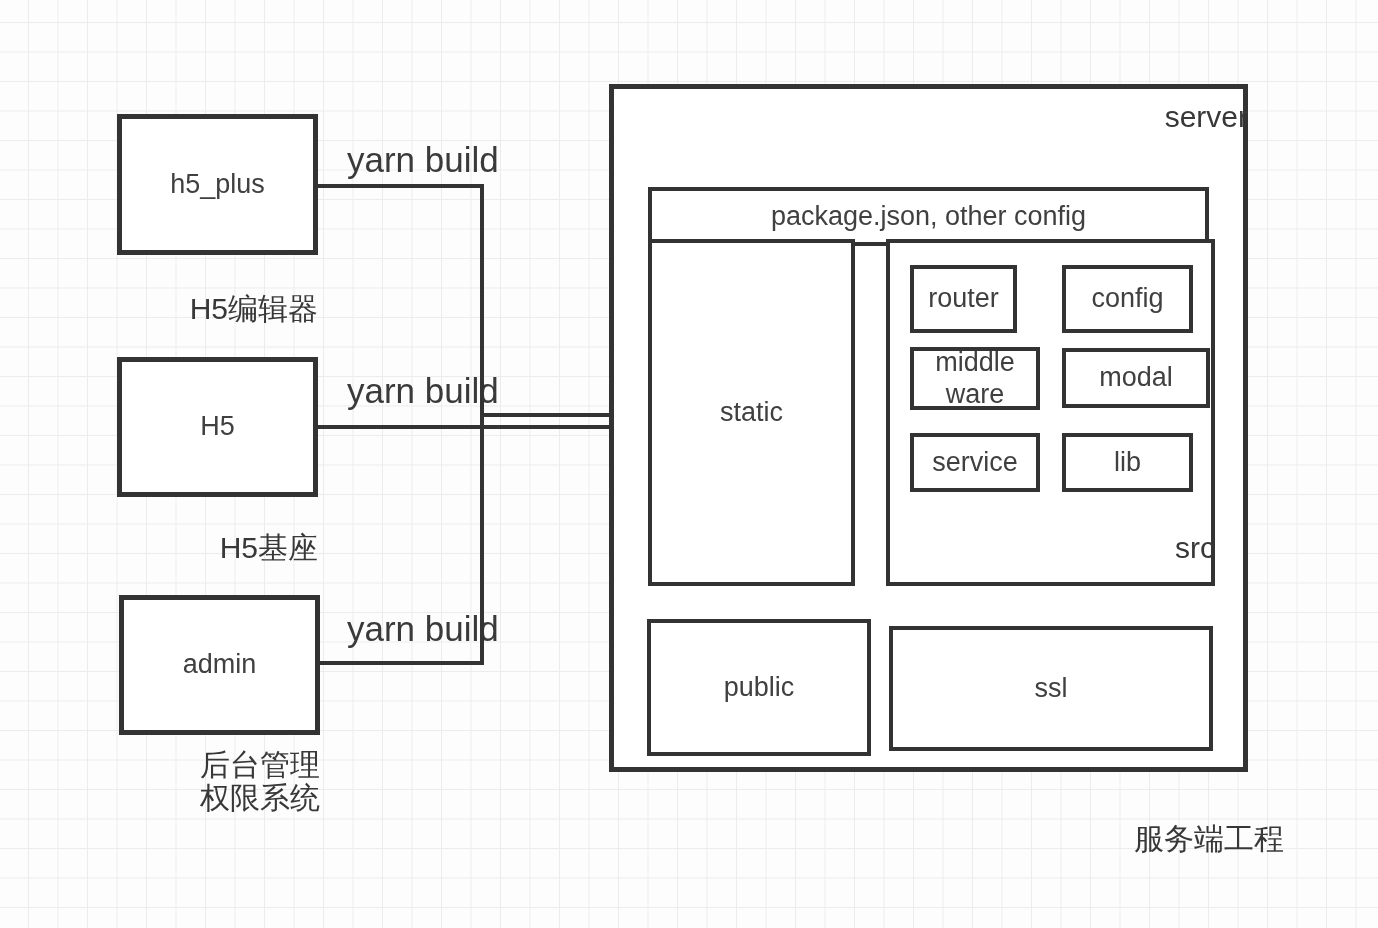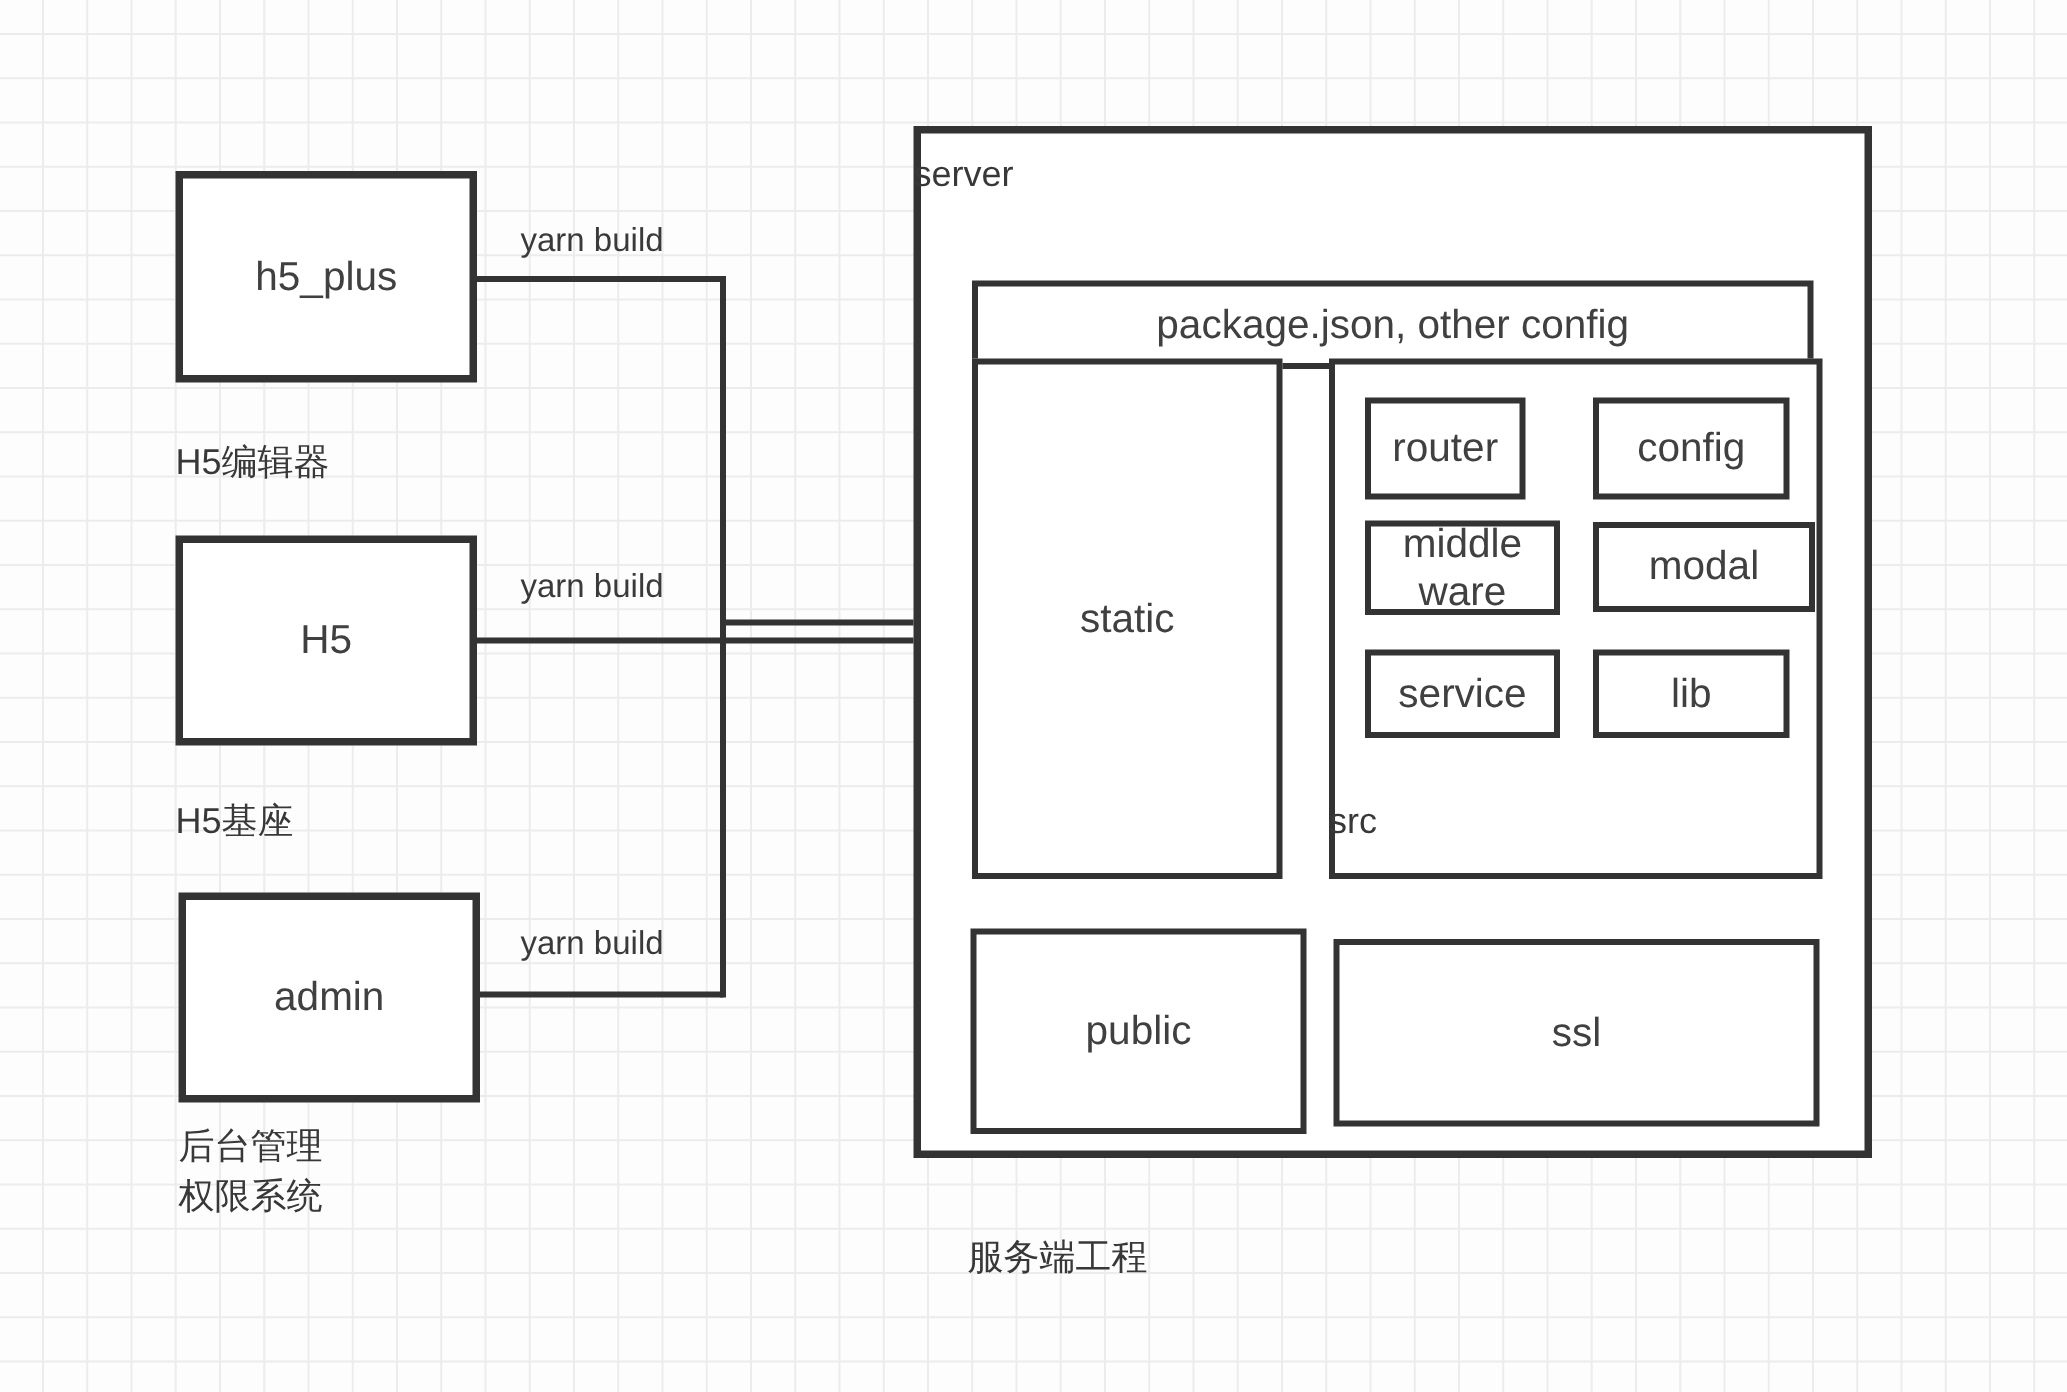--- a/index.html
+++ b/index.html
@@ -29,30 +29,30 @@
     justify-content: center;
     text-align: center;
     font-size: 27px;
     line-height: 1.15;
     color: #404040;
   }
   .client  { border-width: 5px; }
   .container-box { border-width: 5px; background: #ffffff; }
   .label-abs {
     position: absolute;
-    text-align: left;
-    font-size: 24px;
+    text-align: right;
+    font-size: 30px;
     line-height: 31px;
     color: #383838;
   }
   .caption { white-space: pre-line; line-height: 33px; }
   .edge-label {
     position: absolute;
     left: 347px;
-    font-size: 22px;
+    font-size: 35px;
     line-height: 31px;
     color: #3a3a3a;
     white-space: nowrap;
   }
   .seg { position: absolute; background: #333333; }
   .arrow-head {
     position: absolute;
     width: 0; height: 0;
     border-top: 11px solid transparent;
     border-bottom: 11px solid transparent;

